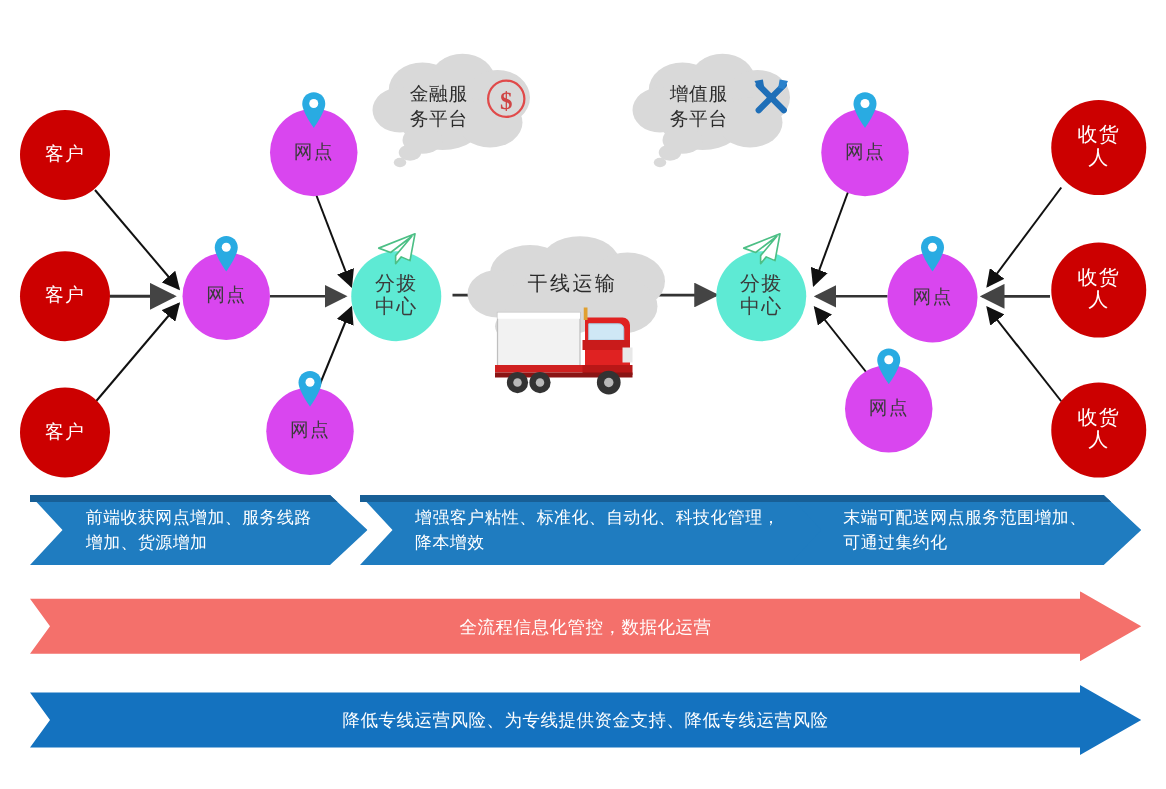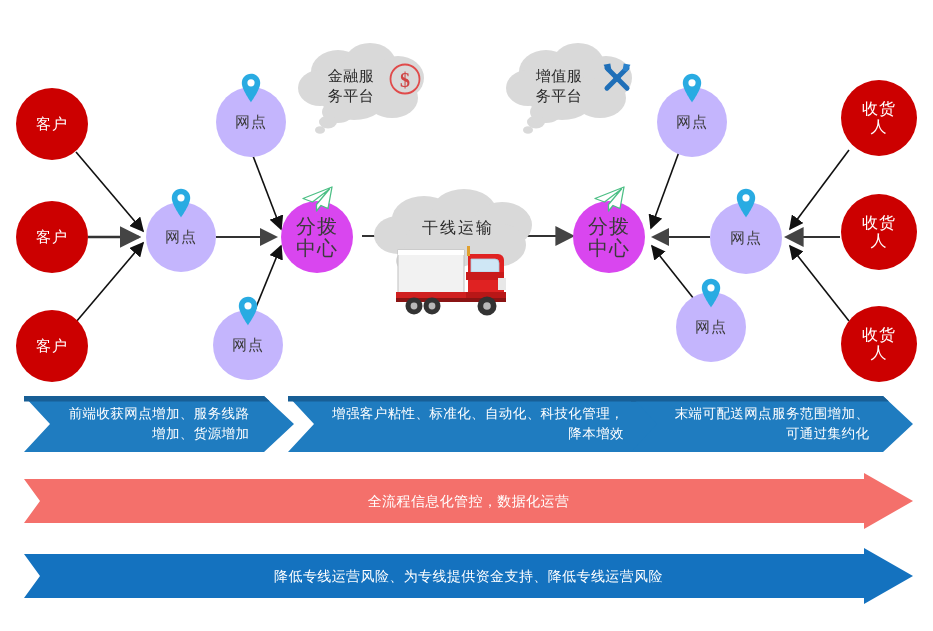--- a/index.html
+++ b/index.html
@@ -40,29 +40,29 @@
     letter-spacing:1px;
     box-shadow:0 0 0 0 rgba(0,0,0,0);
   }
   .node-consignee{
     background:#cc0000;
     color:#ffffff;
     font-size:16px;
     letter-spacing:1px;
   }
   .node-branch{
-    background:#c4b5fd;
+    background:#d946ef;
     color:#3b3b3b;
     font-size:15px;
     letter-spacing:1px;
   }
   .node-hub{
-    background:#d946ef;
+    background:#5eead4;
     color:#3b3b3b;
-    font-size:20px;
+    font-size:16px;
     letter-spacing:1px;
   }
 
   
   .pin{
     position:absolute;
     width:22px;height:30px;
     left:50%;
     transform:translateX(-50%);
     top:-14px;
@@ -105,21 +105,21 @@
     text-align:center;font-size:16px;letter-spacing:2px;
   }
 
   
   .truck{position:absolute;width:136px;height:92px;pointer-events:none;}
   .chev{
     position:absolute;
     display:flex;
     align-items:center;
     justify-content:center;
-    text-align:right;
+    text-align:left;
     color:#ffffff;
     font-size:13.5px;
     line-height:1.45;
     letter-spacing:0.4px;
     white-space:pre-line;
     box-sizing:border-box;
   }
   .chev .chev-bg{position:absolute;left:0;top:0;}
   .chev .chev-txt{position:relative;z-index:2;padding:0 26px;}
   .chev-wide .chev-txt{padding:0 10px;font-size:14px;}

